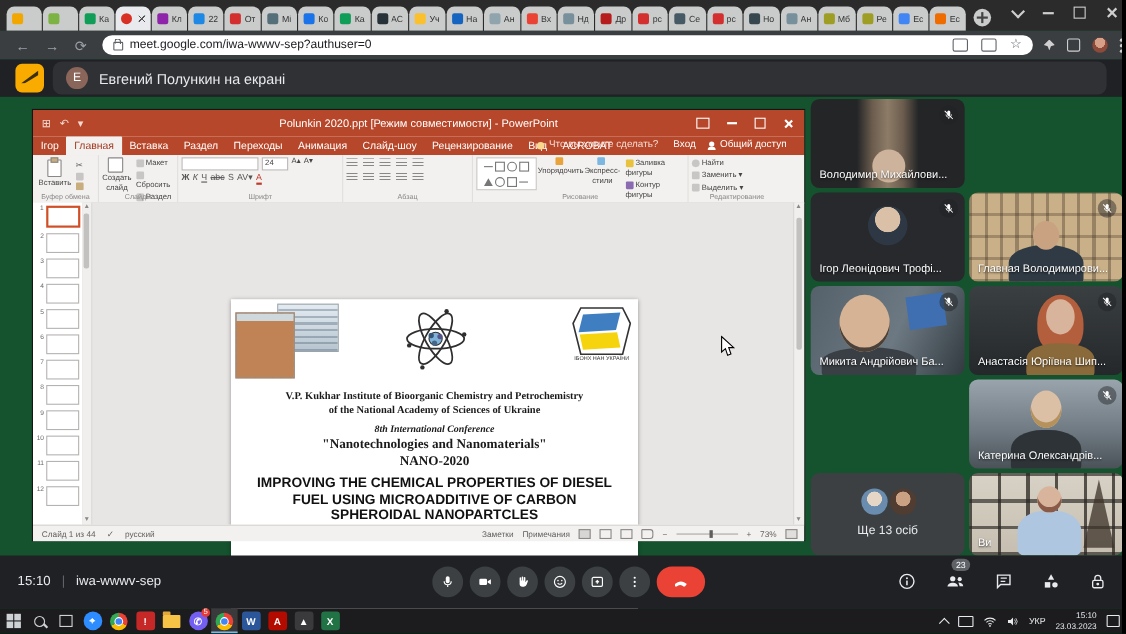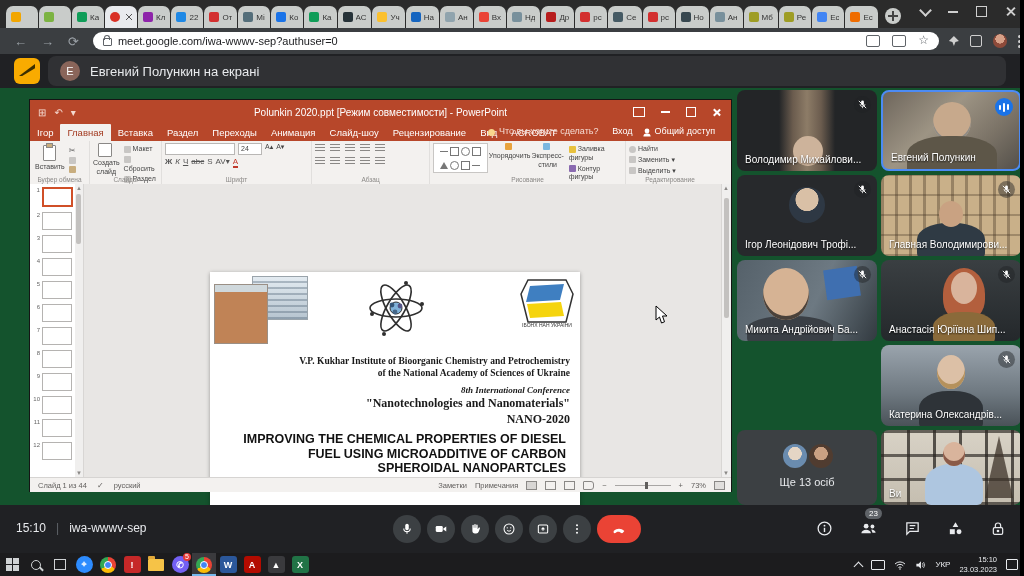--- a/index.html
+++ b/index.html
@@ -112,21 +112,21 @@
   #slide{position:absolute;left:180px;top:88px;width:370px;height:282px;background:#fff;box-shadow:0 1px 4px rgba(0,0,0,.35);}
   #bld-front{position:absolute;left:4px;top:12px;width:52px;height:58px;border:1px solid #9a8f85;
      background:linear-gradient(180deg,#cfd8dc 0 12%,#c08356 12%),
         repeating-linear-gradient(90deg,rgba(122,70,40,.5) 0 2px,transparent 2px 8px),
         repeating-linear-gradient(0deg,rgba(255,255,255,.25) 0 2px,transparent 2px 7px),#c08356;}
   #bld-back{position:absolute;left:42px;top:4px;width:54px;height:42px;border:1px solid #9aa4ab;
      background:repeating-linear-gradient(0deg,rgba(70,90,110,.35) 0 2px,transparent 2px 6px),
         linear-gradient(180deg,#e3ebf1,#b6c4cf);}
   #atom{position:absolute;left:152px;top:2px;width:68px;height:68px;}
   #flag-logo{position:absolute;left:310px;top:6px;width:54px;height:52px;}
-  .sl-center{position:absolute;left:10px;width:350px;text-align:right;font-family:"Liberation Serif",serif;color:#1a1a1a;}
+  .sl-center{position:absolute;left:10px;width:350px;text-align:center;font-family:"Liberation Serif",serif;color:#1a1a1a;}
   #sl-inst1{top:84px;font-weight:bold;font-size:9.5px;}
   #sl-inst2{top:96px;font-weight:bold;font-size:9.5px;}
   #sl-conf{top:113px;font-weight:bold;font-style:italic;font-size:9px;}
   #sl-name{top:124px;font-weight:bold;font-size:12px;}
   #sl-code{top:140px;font-weight:bold;font-size:12px;}
   #sl-title{top:160px;left:14px;width:342px;font-family:"Liberation Sans",sans-serif;font-weight:bold;font-size:12.5px;line-height:1.16;color:#111;}
   .sl-auth{position:absolute;left:44px;width:300px;text-align:left;font-family:"Liberation Serif",serif;font-size:8.5px;color:#222;}
   #sl-a1{top:233px;} #sl-a2{top:245px;} #sl-a3{top:257px;}
 
   #ppt-status{position:absolute;left:0;top:377px;width:701px;height:14px;background:#f3f1ef;border-top:1px solid #d6d4d2;
@@ -705,30 +705,20 @@
     <span class="micoff">
         <svg width="11" height="11" viewBox="0 0 24 24">
           <path d="M12 14a3 3 0 0 0 3-3V6a3 3 0 0 0-6 0v5a3 3 0 0 0 3 3z" fill="#fff"></path>
           <path d="M6.5 11a5.5 5.5 0 0 0 11 0M12 16.5V20" stroke="#fff" stroke-width="1.6" fill="none"></path>
           <line x1="4" y1="4" x2="20" y2="20" stroke="#fff" stroke-width="2"></line>
         </svg>
       </span>
     <span class="name">Володимир Михайлови...</span>
   </div>
 
-  <div id="t2" class="tile">
-    <div class="head"></div>
-    <div class="torso"></div>
-    <span class="speak">
-        <i></i>
-        <i></i>
-        <i></i>
-      </span>
-    <span class="name">Евгений Полункин</span>
-  </div>
 
   <div id="t3" class="tile">
     <div class="avatarc"></div>
     <span class="micoff">
         <svg width="11" height="11" viewBox="0 0 24 24">
           <path d="M12 14a3 3 0 0 0 3-3V6a3 3 0 0 0-6 0v5a3 3 0 0 0 3 3z" fill="#fff"></path>
           <path d="M6.5 11a5.5 5.5 0 0 0 11 0M12 16.5V20" stroke="#fff" stroke-width="1.6" fill="none"></path>
           <line x1="4" y1="4" x2="20" y2="20" stroke="#fff" stroke-width="2"></line>
         </svg>
       </span>

